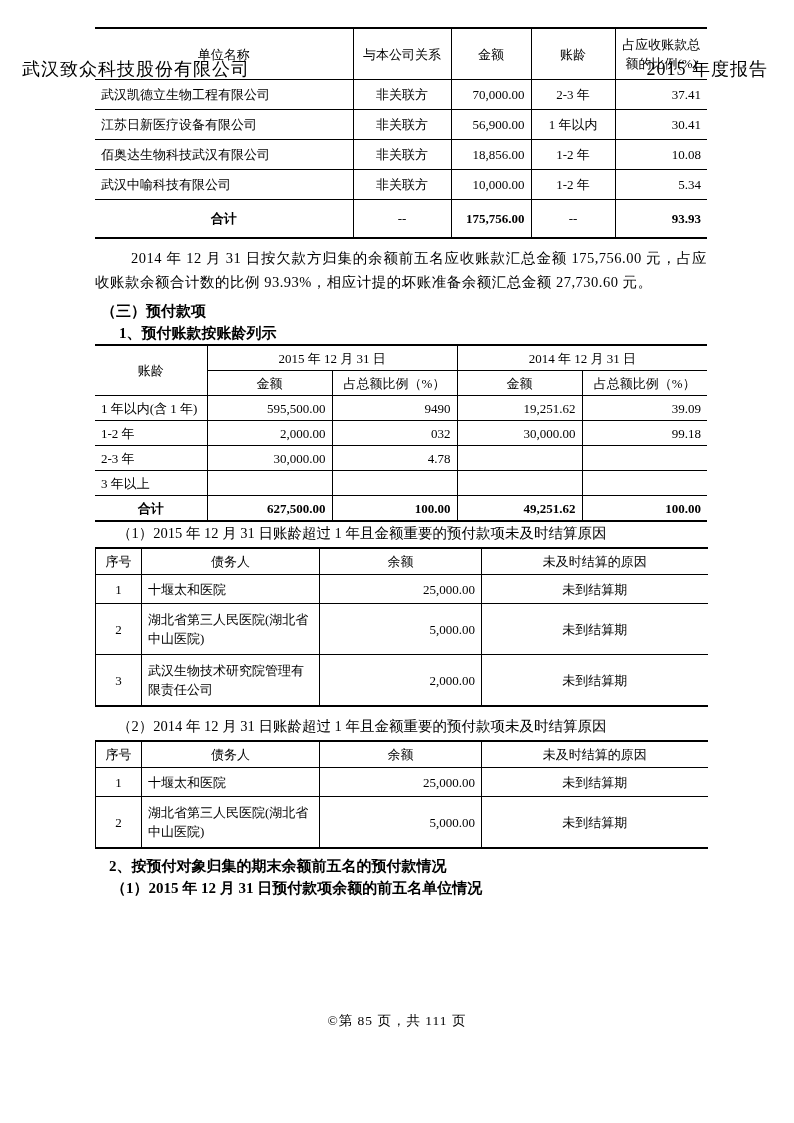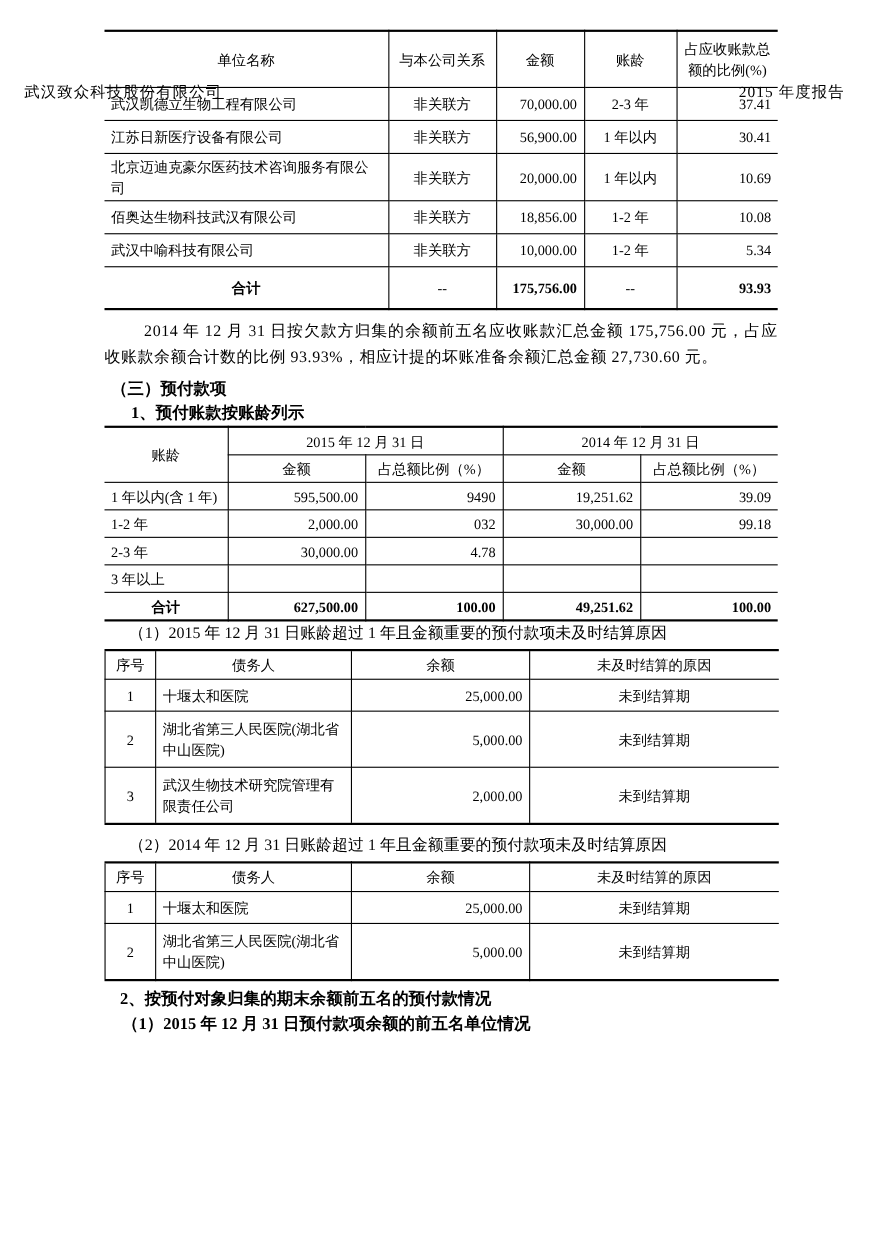--- a/index.html
+++ b/index.html
@@ -10,21 +10,21 @@
     background:#ffffff;
     font-family:"Liberation Serif","DejaVu Serif",serif;
     color:#000;
     overflow:hidden;
   }
   .content{position:absolute;left:95px;top:4px;width:612px;}
   
   .runhead{
     display:flex;justify-content:space-between;
     padding:57px 26px 0 22px;
-    font-size:14px;letter-spacing:1px;margin-top:18px;
+    font-size:18px;letter-spacing:1px;
   }
   
   table{border-collapse:collapse;width:612px;table-layout:fixed;}
   td,th{
     border:1px solid #000;
     font-size:13px;font-weight:normal;
     padding:2px 6px;vertical-align:middle;
     overflow:hidden;line-height:19px;
   }
   table{border-top:2px solid #000;border-bottom:2px solid #000;}
@@ -105,27 +105,20 @@
         <td class="ar">37.41</td>
       </tr>
       <tr>
         <td class="al">江苏日新医疗设备有限公司</td>
         <td class="ac">非关联方</td>
         <td class="ar">56,900.00</td>
         <td class="ac">1 年以内</td>
         <td class="ar">30.41</td>
       </tr>
       <tr>
-        <td class="al">北京迈迪克豪尔医药技术咨询服务有限公司</td>
-        <td class="ac">非关联方</td>
-        <td class="ar">20,000.00</td>
-        <td class="ac">1 年以内</td>
-        <td class="ar">10.69</td>
-      </tr>
-      <tr>
         <td class="al">佰奥达生物科技武汉有限公司</td>
         <td class="ac">非关联方</td>
         <td class="ar">18,856.00</td>
         <td class="ac">1-2 年</td>
         <td class="ar">10.08</td>
       </tr>
       <tr>
         <td class="al">武汉中喻科技有限公司</td>
         <td class="ac">非关联方</td>
         <td class="ar">10,000.00</td>
@@ -271,14 +264,17 @@
         <td class="ac tall">未到结算期</td>
       </tr>
     </tbody>
       </table>
 
     <div class="h-sub" style="margin-top:7px;padding-left:14px;">2、按预付对象归集的期末余额前五名的预付款情况</div>
     <div class="h-sub" style="padding-left:16px;">（1）2015 年 12 月 31 日预付款项余额的前五名单位情况</div>
 
   </div>
 
+  <div class="footer">
+    <span>©第 85 页，共 111 页</span>
+  </div>
 
 </div>
 
 </body></html>

